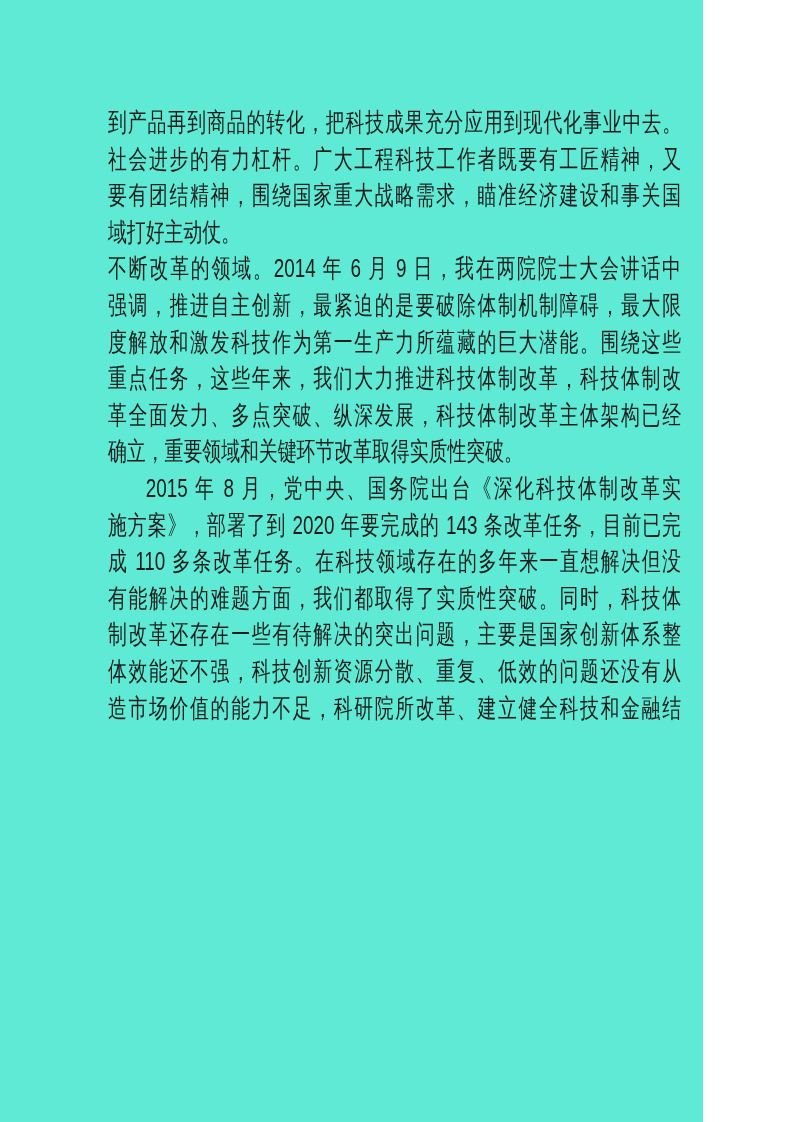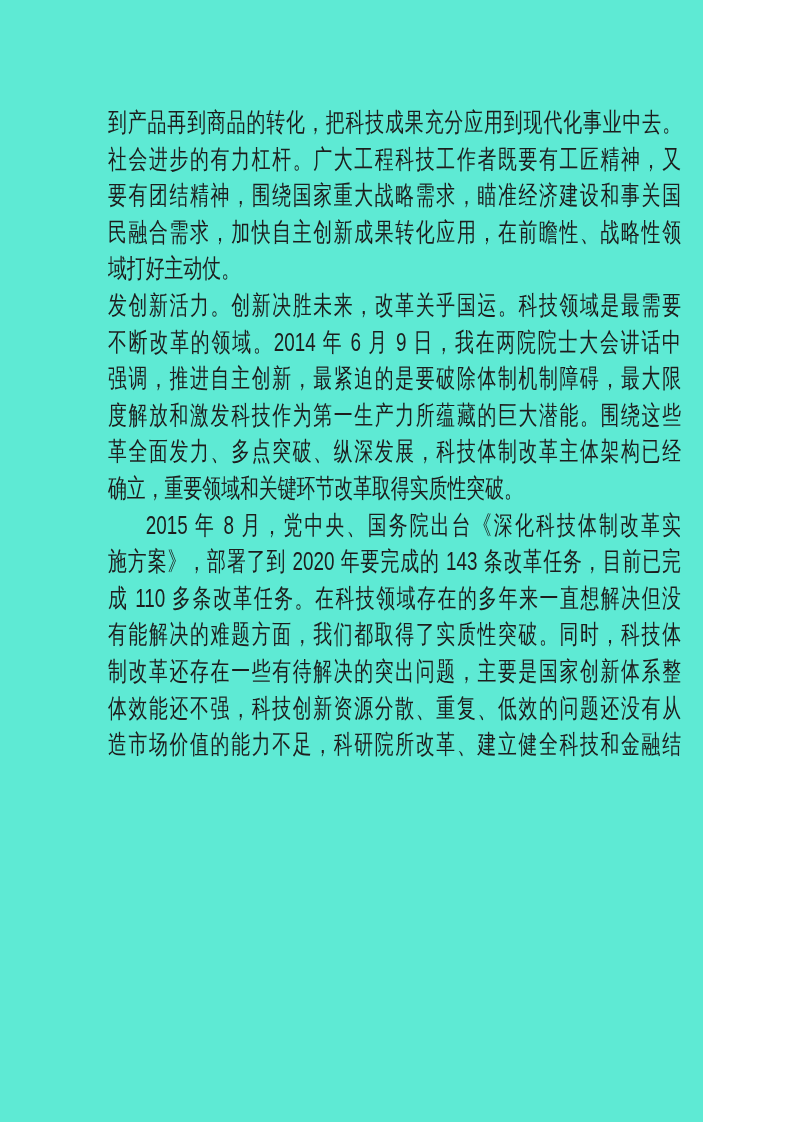--- a/index.html
+++ b/index.html
@@ -61,38 +61,35 @@
         </div>
       </div>
       <div class="paragraph">
         <div class="line-outer">
           <div class="line-inner">社会进步的有力杠杆。广大工程科技工作者既要有工匠精神，又</div>
         </div>
         <div class="line-outer">
           <div class="line-inner">要有团结精神，围绕国家重大战略需求，瞄准经济建设和事关国</div>
         </div>
         <div class="line-outer">
-          <div class="line-inner">民融合需求，加快自主创新成果转化应用，在前瞻性、战略性领</div>
-        </div>
-        <div class="line-outer">
           <div class="line-inner endline">域打好主动仗。</div>
         </div>
       </div>
       <div class="paragraph">
-        <div class="line-outer">
-          <div class="line-inner">发创新活力。创新决胜未来，改革关乎国运。科技领域是最需要</div>
-        </div>
         <div class="line-outer">
           <div class="line-inner">不断改革的领域。2014 年 6 月 9 日，我在两院院士大会讲话中</div>
         </div>
         <div class="line-outer">
           <div class="line-inner">强调，推进自主创新，最紧迫的是要破除体制机制障碍，最大限</div>
         </div>
         <div class="line-outer">
           <div class="line-inner">度解放和激发科技作为第一生产力所蕴藏的巨大潜能。围绕这些</div>
+        </div>
+        <div class="line-outer">
+          <div class="line-inner">重点任务，这些年来，我们大力推进科技体制改革，科技体制改</div>
         </div>
         <div class="line-outer">
           <div class="line-inner">革全面发力、多点突破、纵深发展，科技体制改革主体架构已经</div>
         </div>
         <div class="line-outer">
           <div class="line-inner endline">确立，重要领域和关键环节改革取得实质性突破。</div>
         </div>
       </div>
       <div class="paragraph">
         <div class="line-outer">

